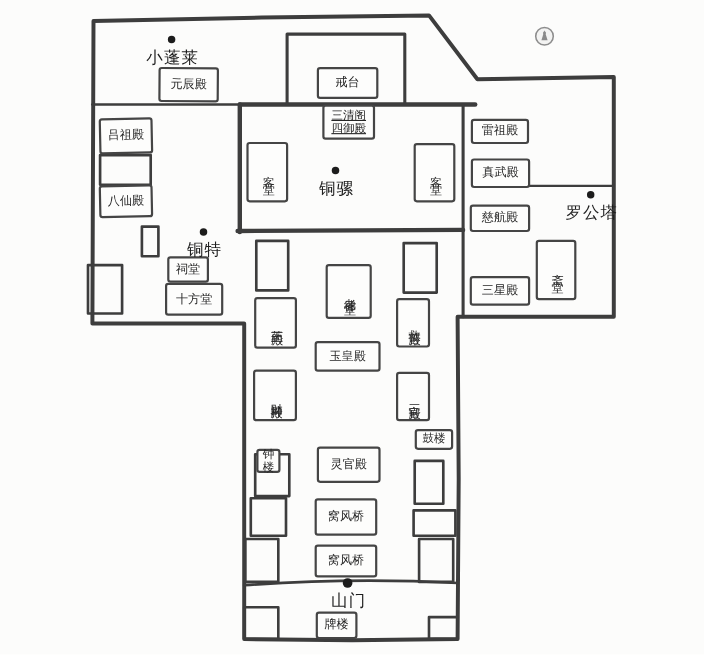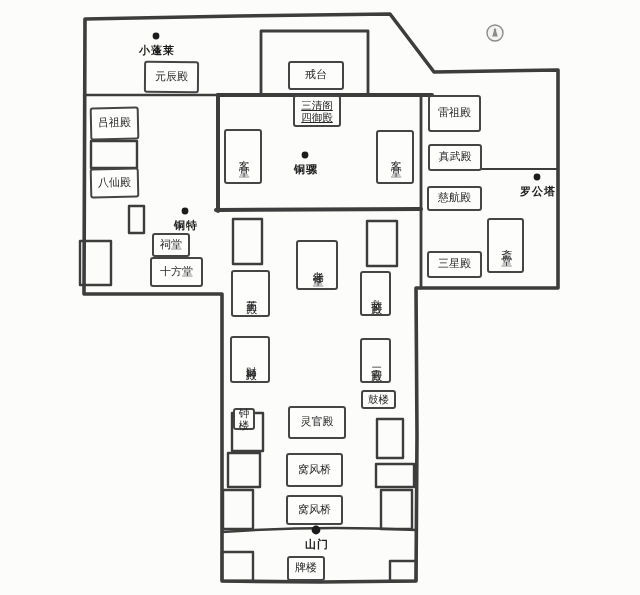--- a/index.html
+++ b/index.html
@@ -11,21 +11,21 @@
   svg.walls{position:absolute;left:0;top:0;width:640px;height:595px;}
   .box{
     position:absolute;box-sizing:border-box;border:2.5px solid #454545;border-radius:3px;
     background:#fdfdfc;display:flex;align-items:center;justify-content:center;
     font-size:11px;line-height:1.15;text-align:center;color:#262626;font-weight:500;
   }
   .box.v{writing-mode:vertical-rl;text-orientation:upright;letter-spacing:2px;}
   .box.v2{writing-mode:vertical-rl;text-orientation:upright;letter-spacing:6px;}
   .box.two{flex-direction:column;font-size:10.5px;text-decoration:underline;}
   .lm{
-    position:absolute;transform:translateX(-50%);font-size:11px;font-weight:700;
+    position:absolute;transform:translateX(-50%);font-size:15px;font-weight:400;
     color:#1d1d1d;white-space:nowrap;letter-spacing:1px;
   }
 </style>
 </head>
 <body>
 
 <div class="stage">
 
   <svg class="walls" viewBox="0 0 640 595" fill="none" stroke="#3d3d3d" stroke-linecap="round" stroke-linejoin="round">
 
@@ -95,21 +95,21 @@
     <span>四御殿</span>
   </div>
 
   <div class="box v2" style="left:224px;top:129px;width:38px;height:55px">
       <span>客堂</span>
     </div>
   <div class="box v2" style="left:376px;top:130px;width:38px;height:54px">
       <span>客堂</span>
     </div>
 
-  <div class="box" style="left:428px;top:95px;width:53px;height:37px">
+  <div class="box" style="left:428px;top:108px;width:53px;height:23px">
       <span>雷祖殿</span>
     </div>
   <div class="box" style="left:428px;top:144px;width:54px;height:27px">
       <span>真武殿</span>
     </div>
   <div class="box" style="left:427px;top:186px;width:55px;height:25px">
       <span>慈航殿</span>
     </div>
   <div class="box" style="left:427px;top:251px;width:55px;height:27px">
       <span>三星殿</span>
@@ -120,30 +120,33 @@
 
   <div class="box v" style="left:296px;top:240px;width:42px;height:50px">
       <span>老律堂</span>
     </div>
   <div class="box v" style="left:231px;top:270px;width:39px;height:47px">
       <span>药王殿</span>
     </div>
   <div class="box v" style="left:360px;top:271px;width:31px;height:45px">
       <span>救苦殿</span>
     </div>
+  <div class="box" style="left:286px;top:310px;width:60px;height:28px">
+      <span>玉皇殿</span>
+    </div>
   <div class="box v" style="left:230px;top:336px;width:40px;height:47px">
       <span>财神殿</span>
     </div>
   <div class="box v" style="left:360px;top:338px;width:31px;height:45px">
       <span>三官殿</span>
     </div>
   <div class="box" style="left:233px;top:408px;width:22px;height:22px;font-size:10.5px">
       <span>钟楼</span>
     </div>
-  <div class="box" style="left:361px;top:390px;width:35px;height:19px;font-size:10.5px">
+  <div class="box" style="left:377px;top:390px;width:35px;height:19px;font-size:10.5px">
       <span>鼓楼</span>
     </div>
   <div class="box" style="left:288px;top:406px;width:58px;height:33px">
       <span>灵官殿</span>
     </div>
   <div class="box" style="left:286px;top:453px;width:57px;height:34px">
       <span>窝风桥</span>
     </div>
   <div class="box" style="left:286px;top:495px;width:57px;height:30px">
       <span>窝风桥</span>

